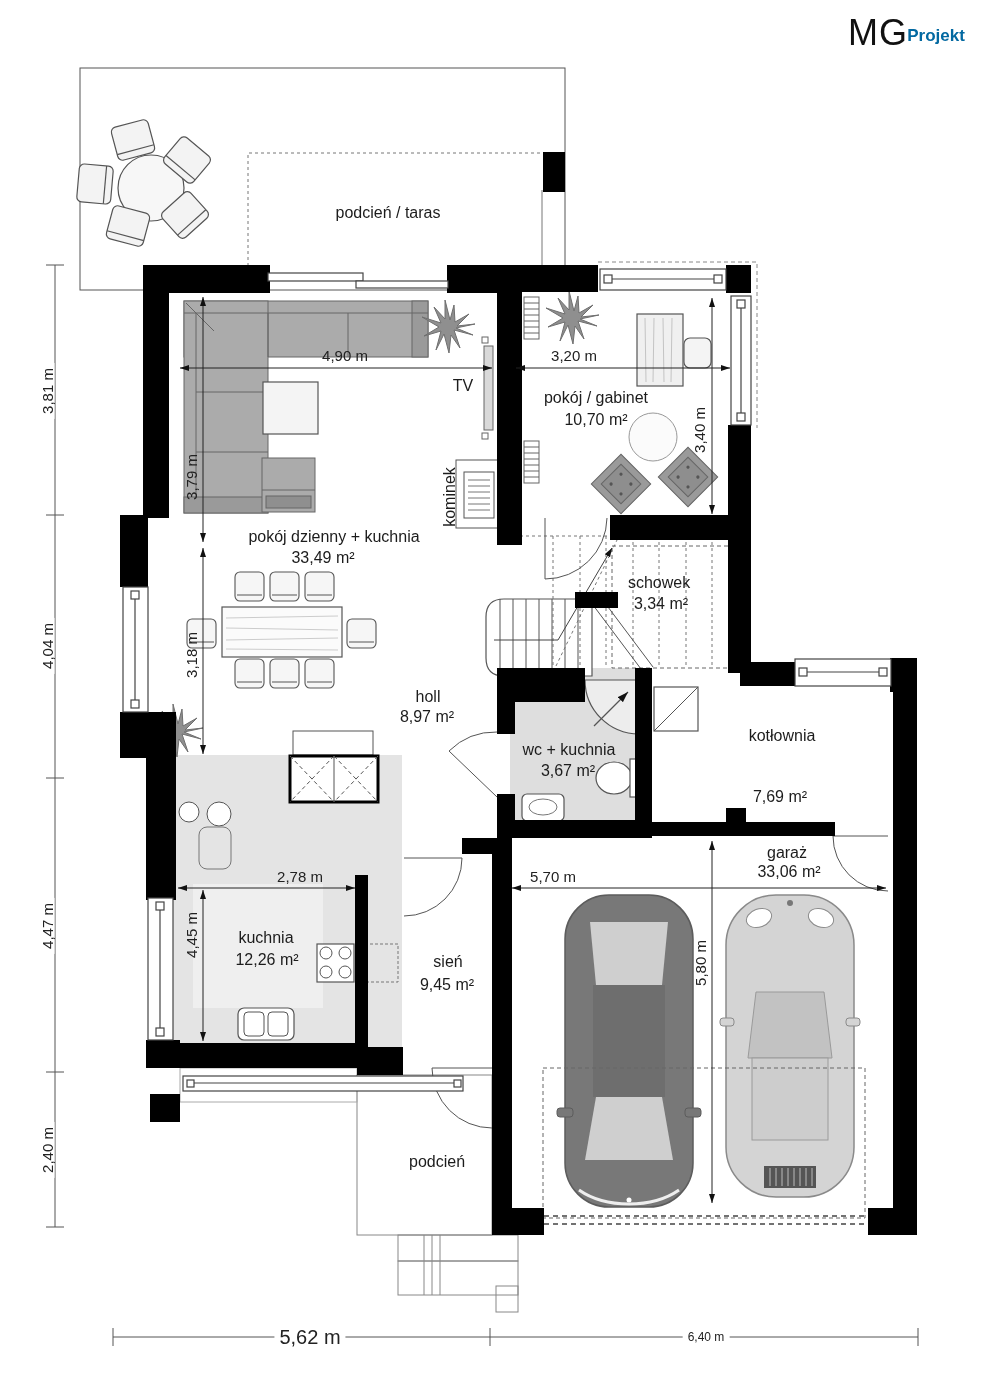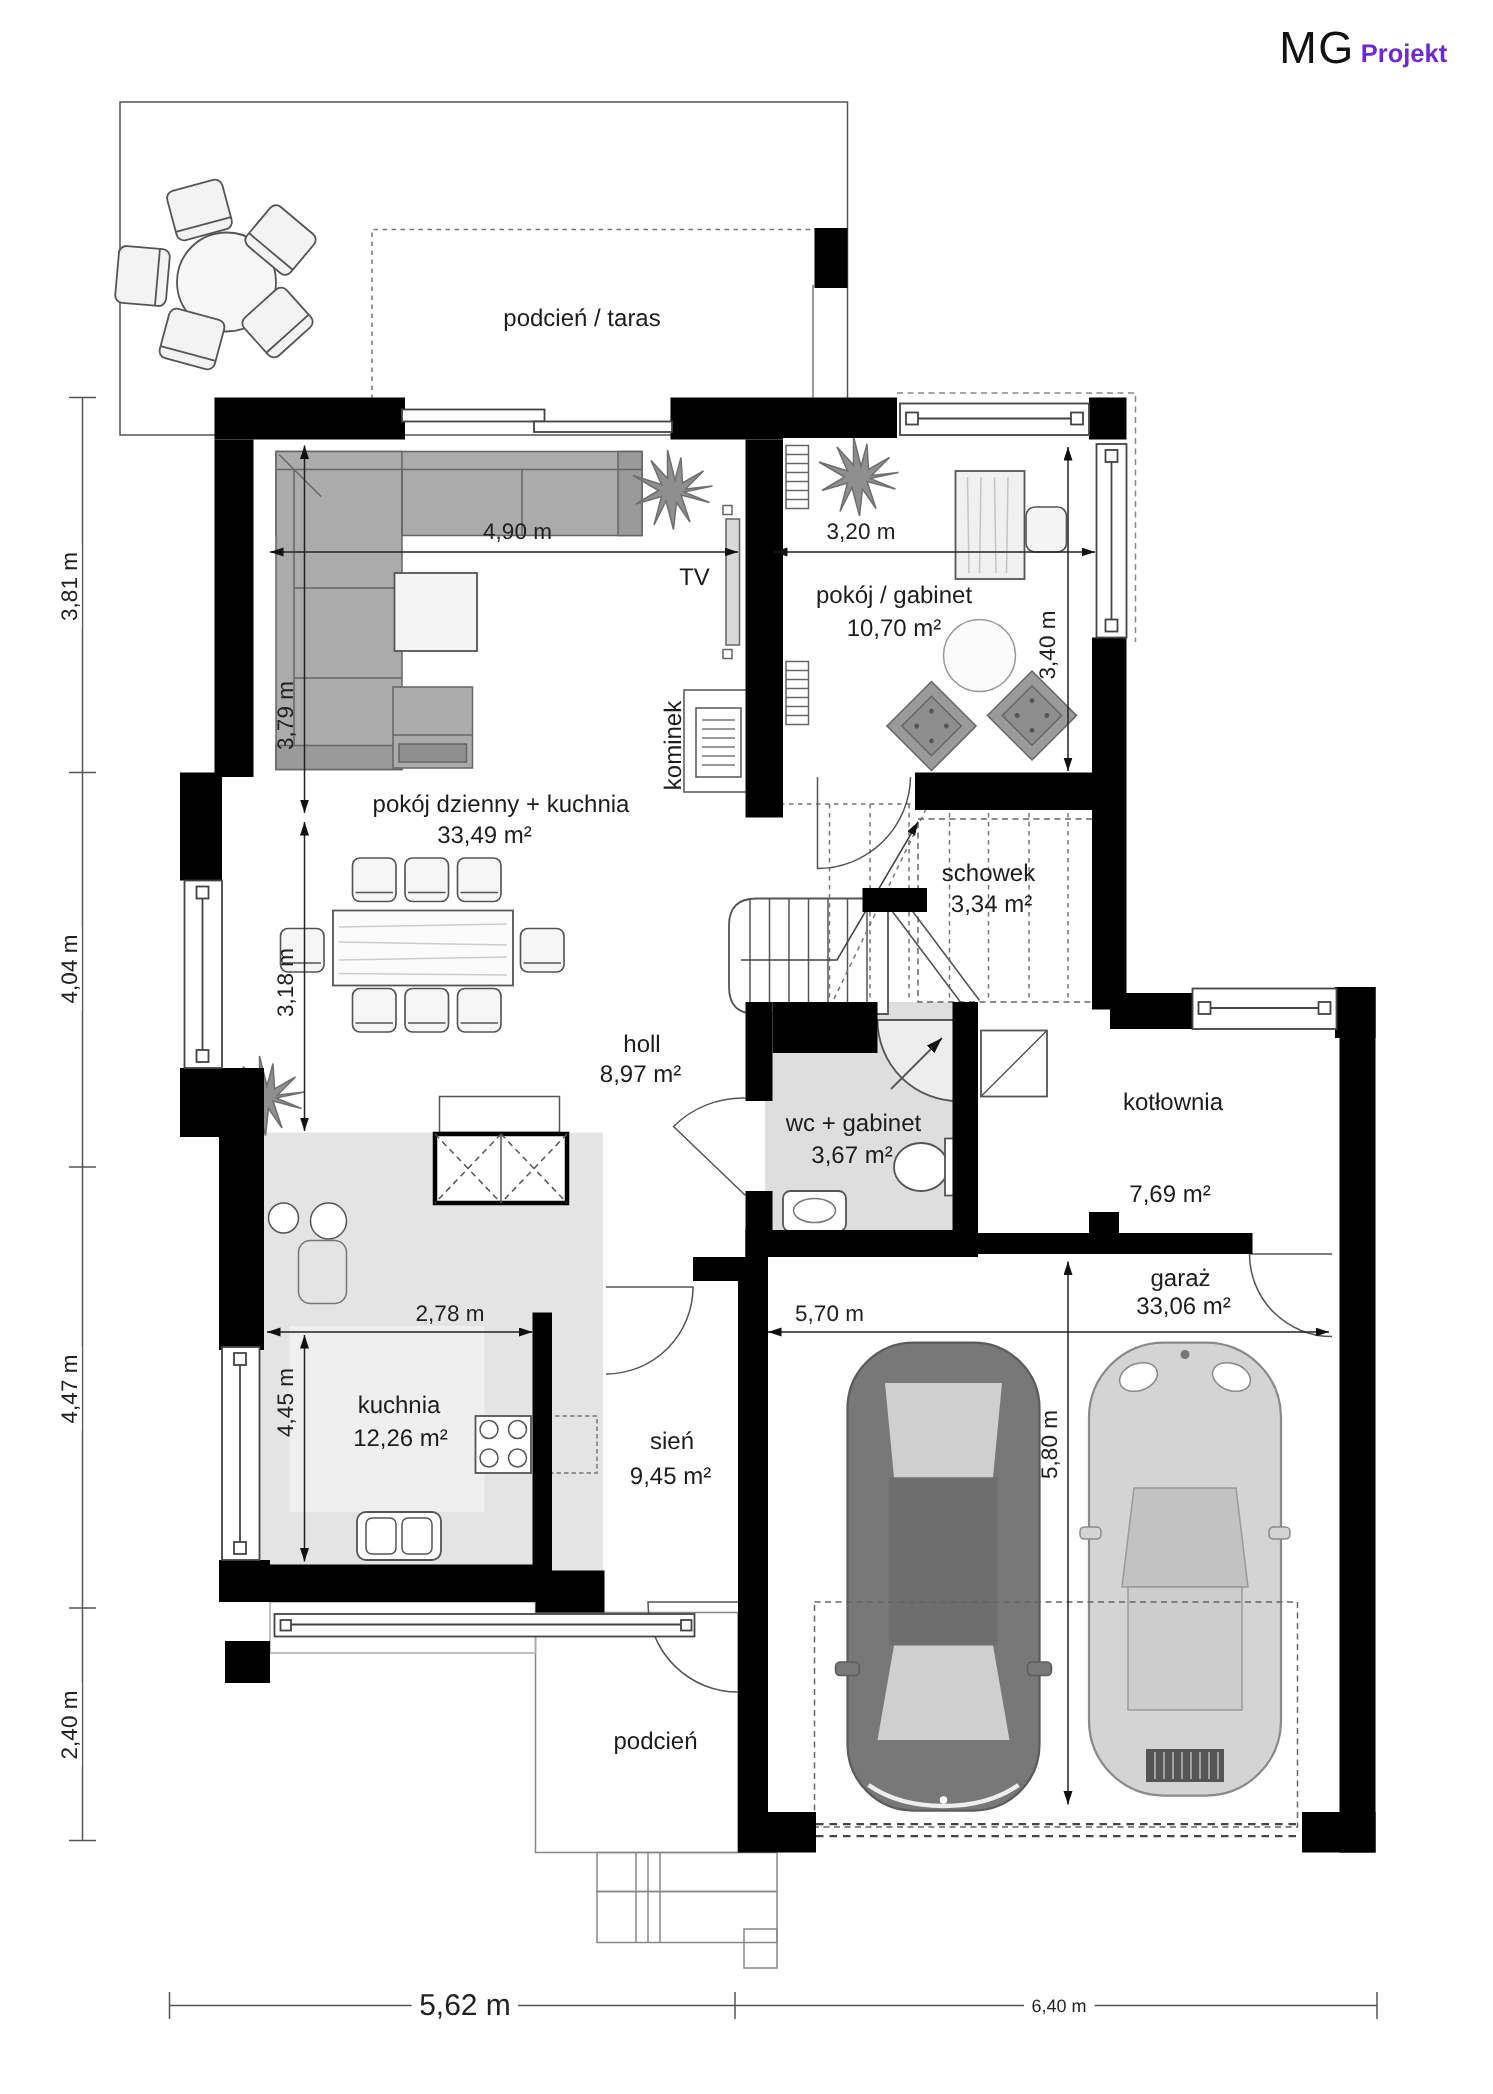--- a/index.html
+++ b/index.html
@@ -4,22 +4,22 @@
 <style>
   html,body{margin:0;padding:0;background:#fff;}
   #stage{position:relative;width:995px;height:1396px;background:#ffffff;overflow:hidden;
          font-family:"Liberation Sans",sans-serif;color:#1a1a1a;}
   #plan-svg{position:absolute;left:0;top:0;}
   .lbl{position:absolute;transform:translate(-50%,-50%);white-space:nowrap;
        font-size:16px;line-height:1;color:#1c1c1c;text-align:center;}
   .dim{font-size:15px;color:#222;}
   .rot{transform:translate(-50%,-50%) rotate(-90deg);}
   .bg{background:#fff;padding:0 5px;}
-  .logo-mg{position:absolute;transform:translate(-50%,-50%);font-size:30px;letter-spacing:1px;color:#111;}
-  .logo-pr{position:absolute;transform:translate(-50%,-50%);font-size:17px;font-weight:bold;color:#6d28d9;}
+  .logo-mg{position:absolute;transform:translate(-50%,-50%);font-size:36px;letter-spacing:1px;color:#111;}
+  .logo-pr{position:absolute;transform:translate(-50%,-50%);font-size:17px;font-weight:bold;color:#0369a1;}
 </style>
 </head>
 <body>
 
 <div id="stage">
 
 <svg id="plan-svg" width="995" height="1396" viewBox="0 0 995 1396">
   <defs>
     <marker id="ma" orient="auto-start-reverse" markerWidth="11" markerHeight="8" refX="9" refY="3">
       <path d="M0,0 L9,3 L0,6 Z" fill="#111"></path>
@@ -403,21 +403,21 @@
 
 <div class="lbl" style="left:463px;top:386px;">TV</div>
 <div class="lbl rot" style="left:450px;top:497px;">kominek</div>
 
 <div class="lbl" style="left:659px;top:583px;">schowek</div>
 <div class="lbl" style="left:661px;top:604px;">3,34 m²</div>
 
 <div class="lbl" style="left:428px;top:697px;">holl</div>
 <div class="lbl" style="left:427px;top:717px;">8,97 m²</div>
 
-<div class="lbl" style="left:569px;top:750px;">wc + gabinet</div>
+<div class="lbl" style="left:569px;top:750px;">wc + kuchnia</div>
 <div class="lbl" style="left:568px;top:771px;">3,67 m²</div>
 
 <div class="lbl" style="left:782px;top:736px;">kotłownia</div>
 <div class="lbl" style="left:780px;top:774px;margin-top:23px;">7,69 m²</div>
 
 <div class="lbl" style="left:787px;top:853px;">garaż</div>
 <div class="lbl" style="left:789px;top:872px;">33,06 m²</div>
 
 <div class="lbl" style="left:266px;top:938px;">kuchnia</div>
 <div class="lbl" style="left:267px;top:960px;">12,26 m²</div>

